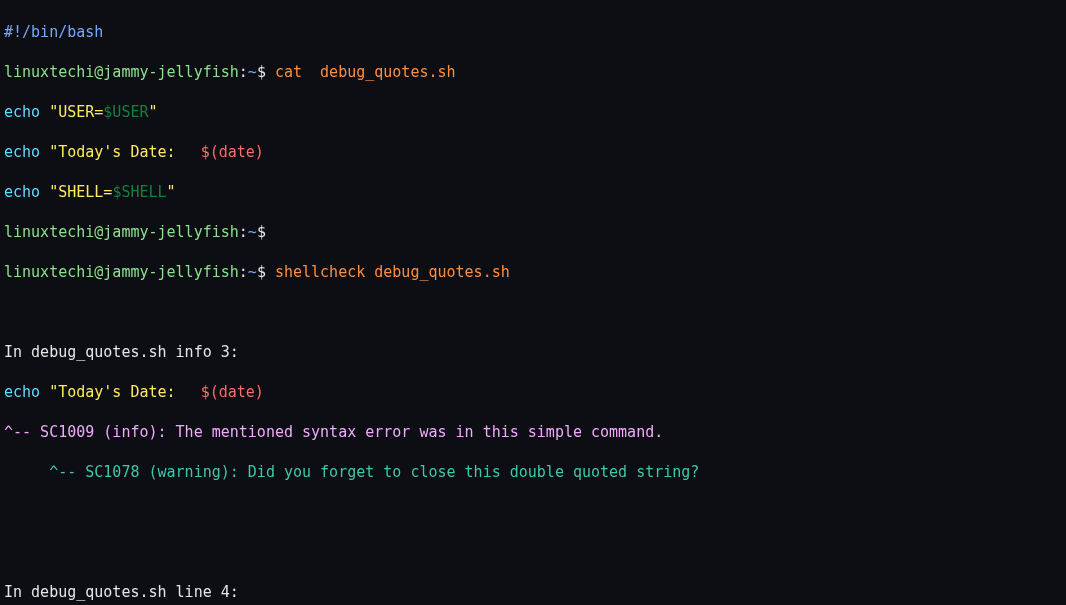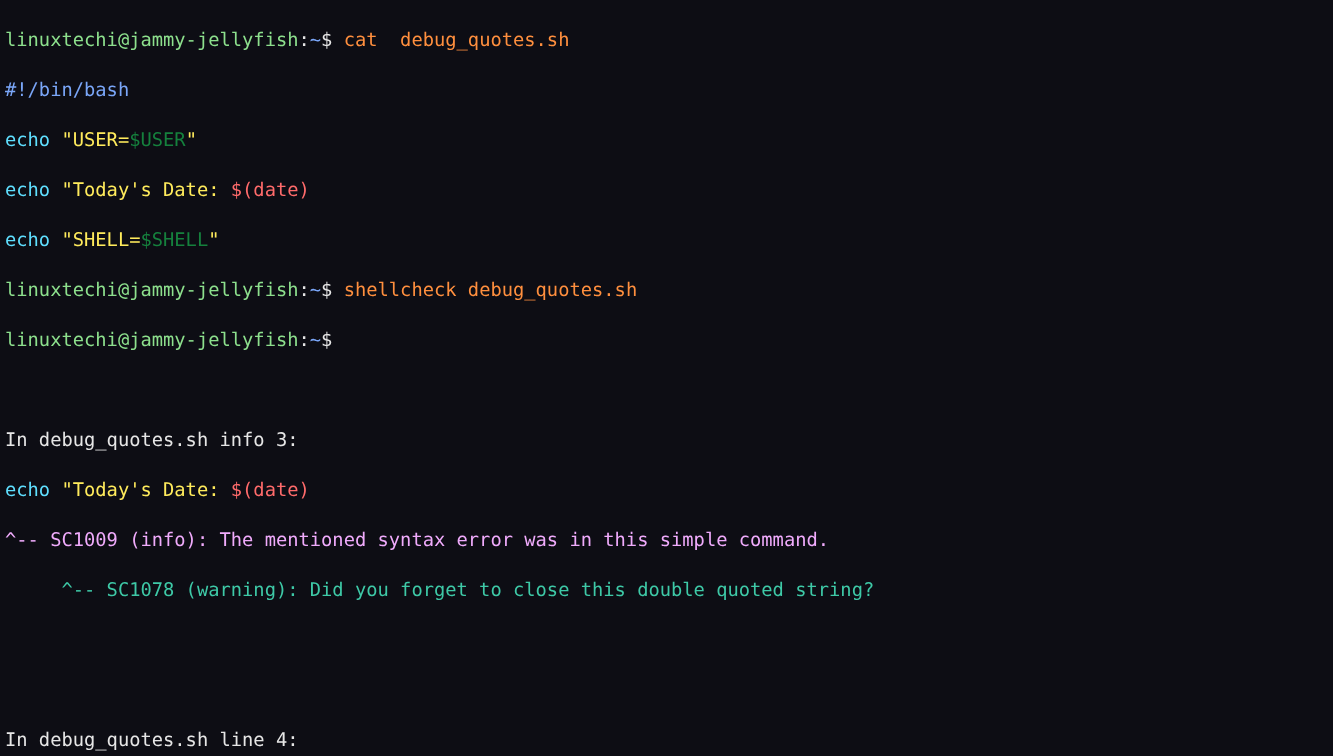--- a/index.html
+++ b/index.html
@@ -21,35 +21,35 @@
   }
   .line { display: block; }
   .c-user { color: #8de08d; }          
   .c-path { color: #7aa6f8; }          
   .c-white { color: #e6e6e6; }
   .c-cmd { color: #ff8f3e; }           
   .c-shebang { color: #7aa6f8; }
   .c-echo { color: #5fdfff; text-align: right; }          
   .c-str { color: #ffeb5c; }           
   .c-var { color: #15803d; }           
-  .c-sub { color: #ff6b6b; }           
+  .c-sub { color: #ff6b6b; margin-left: 16px; }           
   .c-info { color: #f0abfc; }
   .c-warn { color: #3ec9a7; text-align: center; }
 </style>
 </head>
 <body>
 
 <div class="terminal">
+<span class="line"><span class="c-shebang">#!/bin/bash</span></span>
 <span class="line"><span class="c-user">linuxtechi@jammy-jellyfish</span><span class="c-white">:</span><span class="c-path">~</span><span class="c-white">$</span><span> </span><span class="c-cmd">cat  debug_quotes.sh</span></span>
-<span class="line"><span class="c-shebang">#!/bin/bash</span></span>
 <span class="line"><span class="c-echo">echo</span><span class="c-str"> "USER=</span><span class="c-var">$USER</span><span class="c-str">"</span></span>
 <span class="line"><span class="c-echo">echo</span><span class="c-str"> "Today's Date: </span><span class="c-sub">$(date)</span></span>
 <span class="line"><span class="c-echo">echo</span><span class="c-str"> "SHELL=</span><span class="c-var">$SHELL</span><span class="c-str">"</span></span>
+<span class="line"><span class="c-user">linuxtechi@jammy-jellyfish</span><span class="c-white">:</span><span class="c-path">~</span><span class="c-white">$</span></span>
 <span class="line"><span class="c-user">linuxtechi@jammy-jellyfish</span><span class="c-white">:</span><span class="c-path">~</span><span class="c-white">$</span><span> </span><span class="c-cmd">shellcheck debug_quotes.sh</span></span>
-<span class="line"><span class="c-user">linuxtechi@jammy-jellyfish</span><span class="c-white">:</span><span class="c-path">~</span><span class="c-white">$</span></span>
 <span class="line"> </span>
 <span class="line"><span class="c-white">In debug_quotes.sh info 3:</span></span>
 <span class="line"><span class="c-echo">echo</span><span class="c-str"> "Today's Date: </span><span class="c-sub">$(date)</span></span>
 <span class="line"><span class="c-info">^-- SC1009 (info): The mentioned syntax error was in this simple command.</span></span>
 <span class="line"><span class="c-warn">     ^-- SC1078 (warning): Did you forget to close this double quoted string?</span></span>
 <span class="line"> </span>
 <span class="line"> </span>
 <span class="line"><span class="c-white">In debug_quotes.sh line 4:</span></span>
 
 

